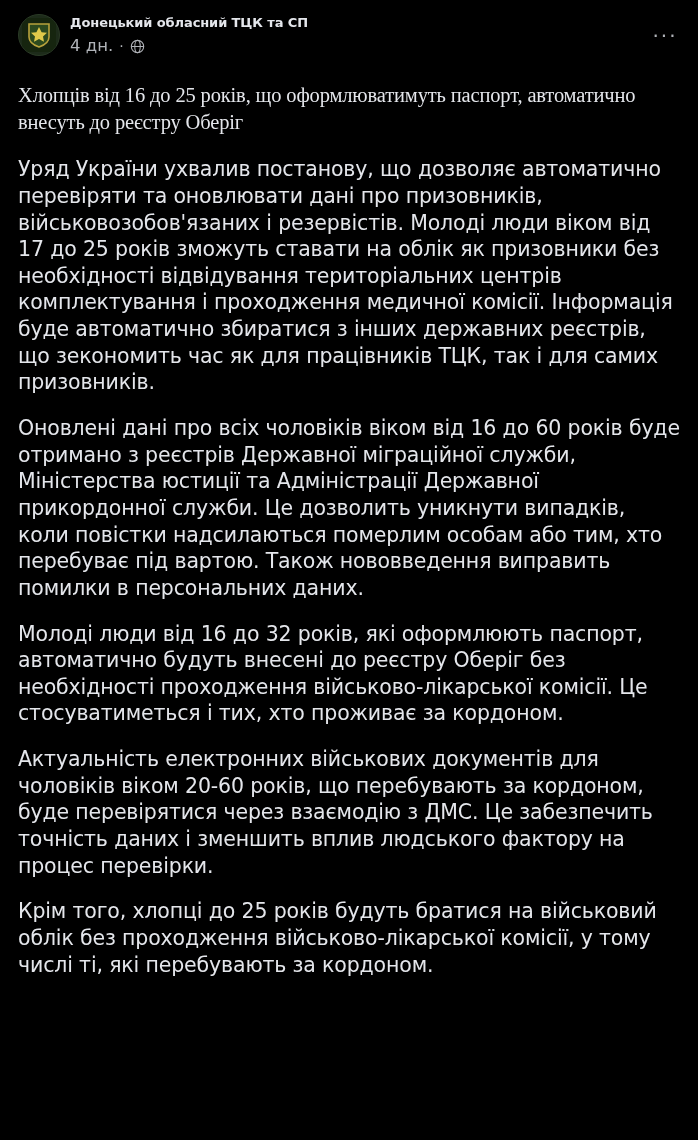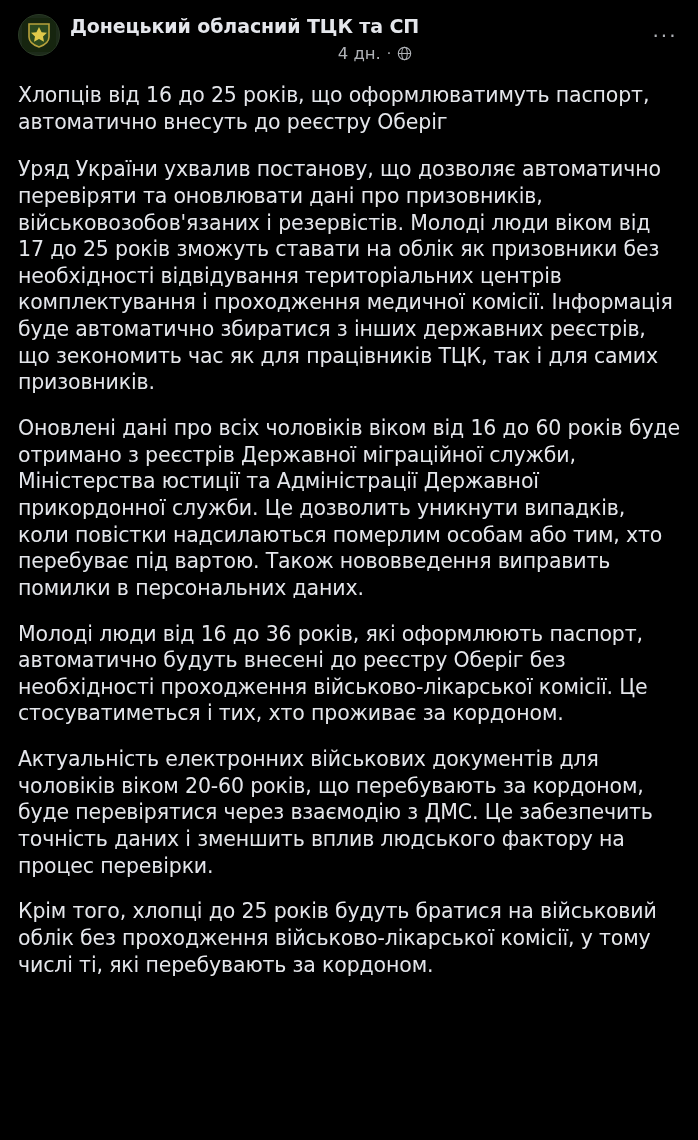--- a/index.html
+++ b/index.html
@@ -42,36 +42,35 @@
   .avatar svg { display: block; }
   .header-text {
     display: flex;
     flex-direction: column;
     justify-content: flex-start;
     padding-top: 1px;
     min-width: 0;
     flex: 1 1 auto;
   }
   .page-name {
-    font-size: 19px;
+    font-size: 13px;
     font-weight: bold;
     color: #e4e6eb;
     letter-spacing: -0.1px;
     line-height: 1.25;
     white-space: nowrap;
   }
   .meta-row {
     display: flex;
     align-items: center;
     gap: 5px;
     margin-top: 5px;
     color: #b0b3b8;
     font-size: 16.5px;
     line-height: 1.2;
-    justify-content: center;
   }
   .meta-dot {
     color: #b0b3b8;
     font-size: 14px;
     padding: 0 1px;
   }
   .globe-icon {
     display: inline-flex;
     align-items: center;
     justify-content: center;
@@ -102,20 +101,21 @@
     letter-spacing: -0.15px;
   }
   .post-body p {
     margin: 0 0 19px 0;
   }
   .post-body p:last-child {
     margin-bottom: 6px;
   }
   .lead {
     margin-bottom: 21px !important;
+    font-family: Liberation Serif, serif;
   }
 </style>
 </head>
 <body>
 
 <div class="post">
 
   <div class="post-header">
 
     <div class="avatar">
@@ -143,18 +143,18 @@
       </div>
     </div>
 
     <div class="more-btn">···</div>
   </div>
 
   <div class="post-body">
     <p class="lead">Хлопців від 16 до 25 років, що оформлюватимуть паспорт, автоматично внесуть до реєстру Оберіг</p>
     <p>Уряд України ухвалив постанову, що дозволяє автоматично перевіряти та оновлювати дані про призовників, військовозобов'язаних і резервістів. Молоді люди віком від 17 до 25 років зможуть ставати на облік як призовники без необхідності відвідування територіальних центрів комплектування і проходження медичної комісії. Інформація буде автоматично збиратися з інших державних реєстрів, що зекономить час як для працівників ТЦК, так і для самих призовників.</p>
     <p>Оновлені дані про всіх чоловіків віком від 16 до 60 років буде отримано з реєстрів Державної міграційної служби, Міністерства юстиції та Адміністрації Державної прикордонної служби. Це дозволить уникнути випадків, коли повістки надсилаються померлим особам або тим, хто перебуває під вартою. Також нововведення виправить помилки в персональних даних.</p>
-    <p>Молоді люди від 16 до 36 років, які оформлюють паспорт, автоматично будуть внесені до реєстру Оберіг без необхідності проходження військово-лікарської комісії. Це стосуватиметься і тих, хто проживає за кордоном.</p>
+    <p>Молоді люди від 16 до 32 років, які оформлюють паспорт, автоматично будуть внесені до реєстру Оберіг без необхідності проходження військово-лікарської комісії. Це стосуватиметься і тих, хто проживає за кордоном.</p>
     <p>Актуальність електронних військових документів для чоловіків віком 20-60 років, що перебувають за кордоном, буде перевірятися через взаємодію з ДМС. Це забезпечить точність даних і зменшить вплив людського фактору на процес перевірки.</p>
     <p>Крім того, хлопці до 25 років будуть братися на військовий облік без проходження військово-лікарської комісії, у тому числі ті, які перебувають за кордоном.</p>
   </div>
 
 </div>
 
 </body></html>

